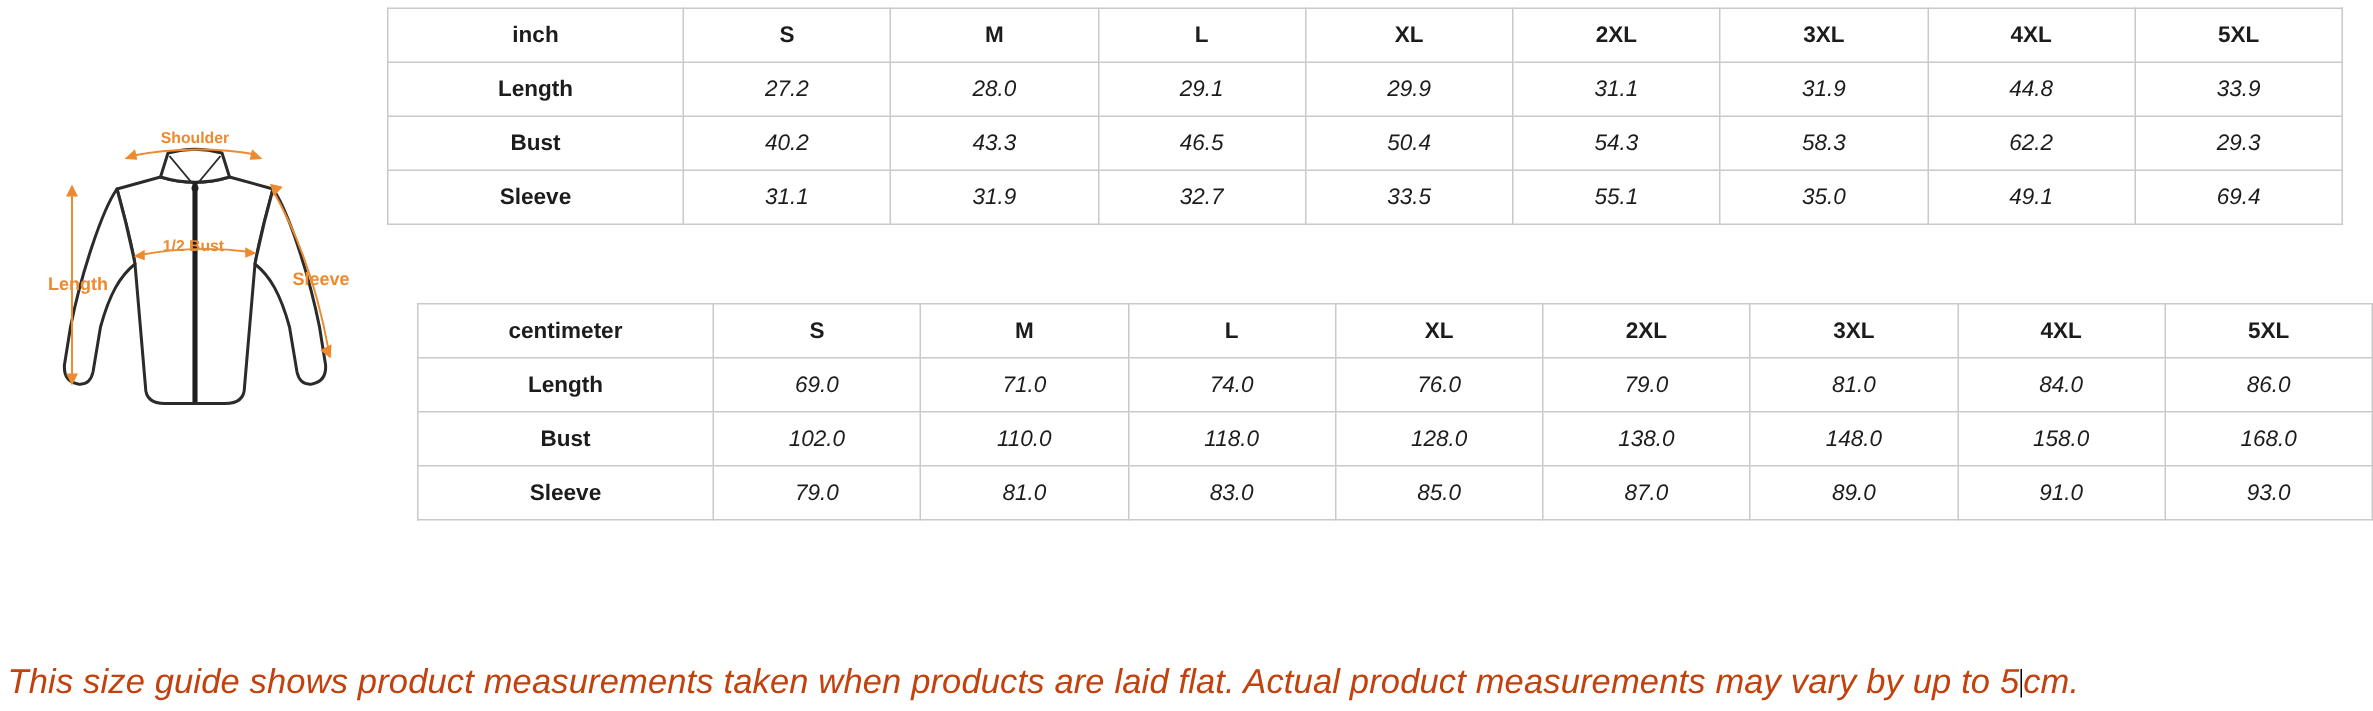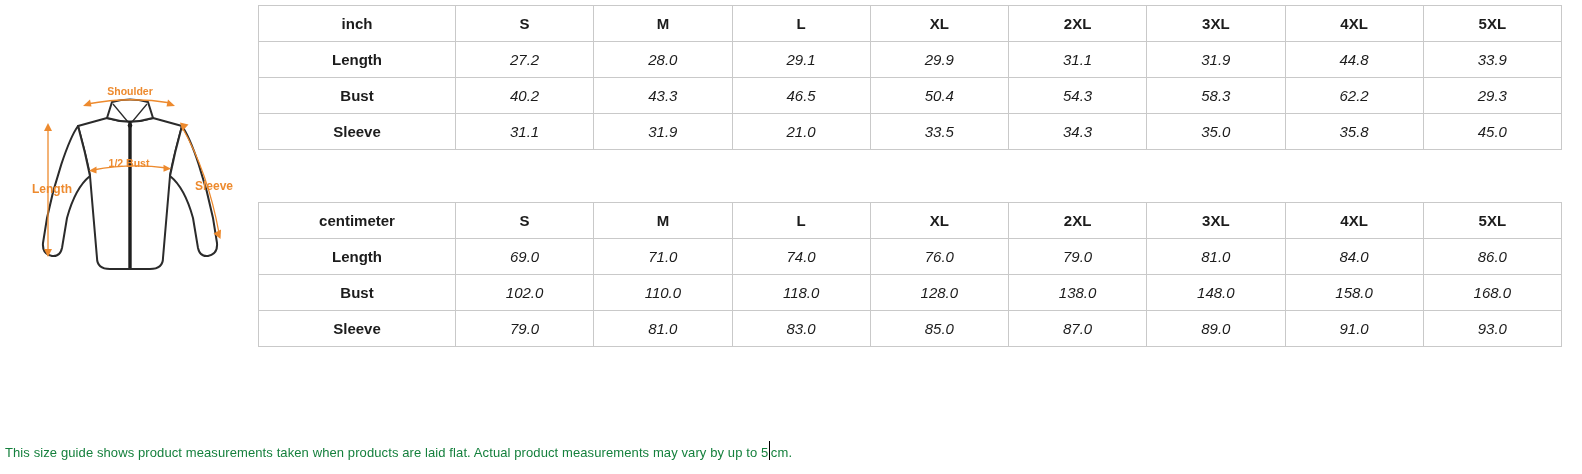--- a/index.html
+++ b/index.html
@@ -15,31 +15,31 @@
   .annot-fill{fill:var(--annot,#ED8A2E);stroke:none;}
   .annot-text{fill:var(--annot,#ED8A2E);font-weight:bold;font-size:10.5px;
     font-family:"Liberation Sans", sans-serif;}
   .annot-text.lg{font-size:12px;}
   
   table.size-table{
     position:absolute;left:258px;border-collapse:collapse;table-layout:fixed;
     width:1304px;background:#ffffff;
   }
   table.size-table.t0{top:5px;border-radius:16px;}
-  table.size-table.t1{top:202px;}
+  table.size-table.t1{top:202px;margin-left:20px;}
   table.size-table th,table.size-table td{
     border:1px solid #c9c9c9;height:35px;padding:0;text-align:center;
     vertical-align:middle;font-size:15px;color:#1c1c1c;white-space:nowrap;
   }
   table.size-table th{font-weight:bold;}
   table.size-table td{font-weight:normal;font-style:italic;}
   
   .footer-note{
-    position:absolute;left:5px;top:441px;font-size:13px;color:#15803d;
-    white-space:nowrap;letter-spacing:0.1px;
+    position:absolute;left:5px;top:441px;font-size:23px;color:#c2410c;
+    white-space:nowrap;letter-spacing:0.1px;font-style:italic;
   }
   .text-caret{
     display:inline-block;width:1.6px;height:19px;background:#000;
     vertical-align:-3px;margin:0 0.5px;
   }
 </style>
 </head>
 <body>
 
 <div class="jacket-wrap">
@@ -124,26 +124,26 @@
         <td>50.4</td>
         <td>54.3</td>
         <td>58.3</td>
         <td>62.2</td>
         <td>29.3</td>
       </tr>
       <tr>
         <th>Sleeve</th>
         <td>31.1</td>
         <td>31.9</td>
-        <td>21.0</td>
+        <td>32.7</td>
         <td>33.5</td>
-        <td>34.3</td>
+        <td>55.1</td>
         <td>35.0</td>
-        <td>35.8</td>
-        <td>45.0</td>
+        <td>49.1</td>
+        <td>69.4</td>
       </tr>
     </tbody>
 </table>
 
 <table class="size-table t1">
   <colgroup>
       <col style="width: 197px;">
       <col>
       <col>
       <col>

